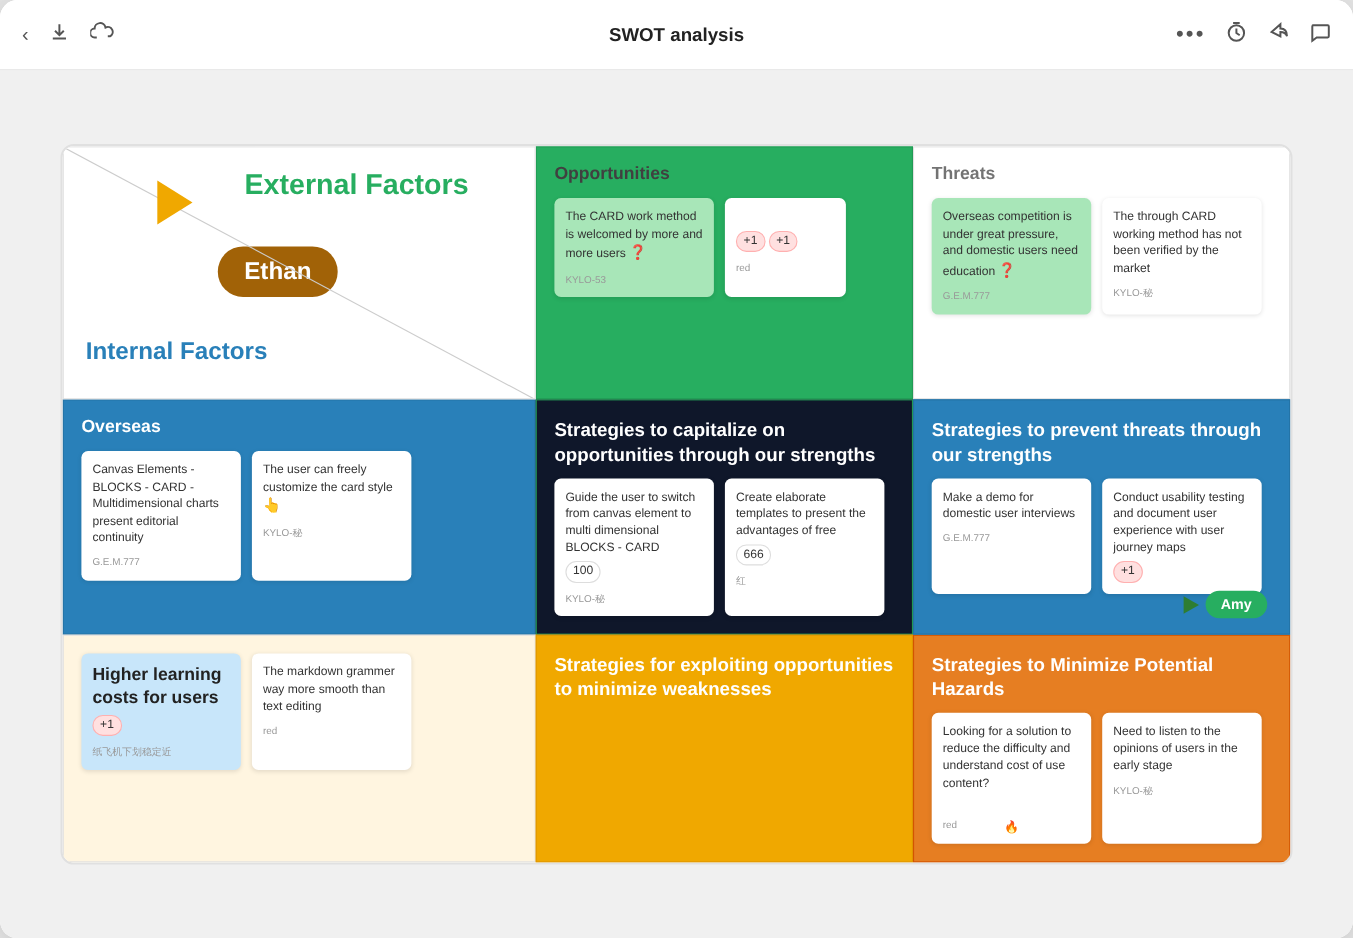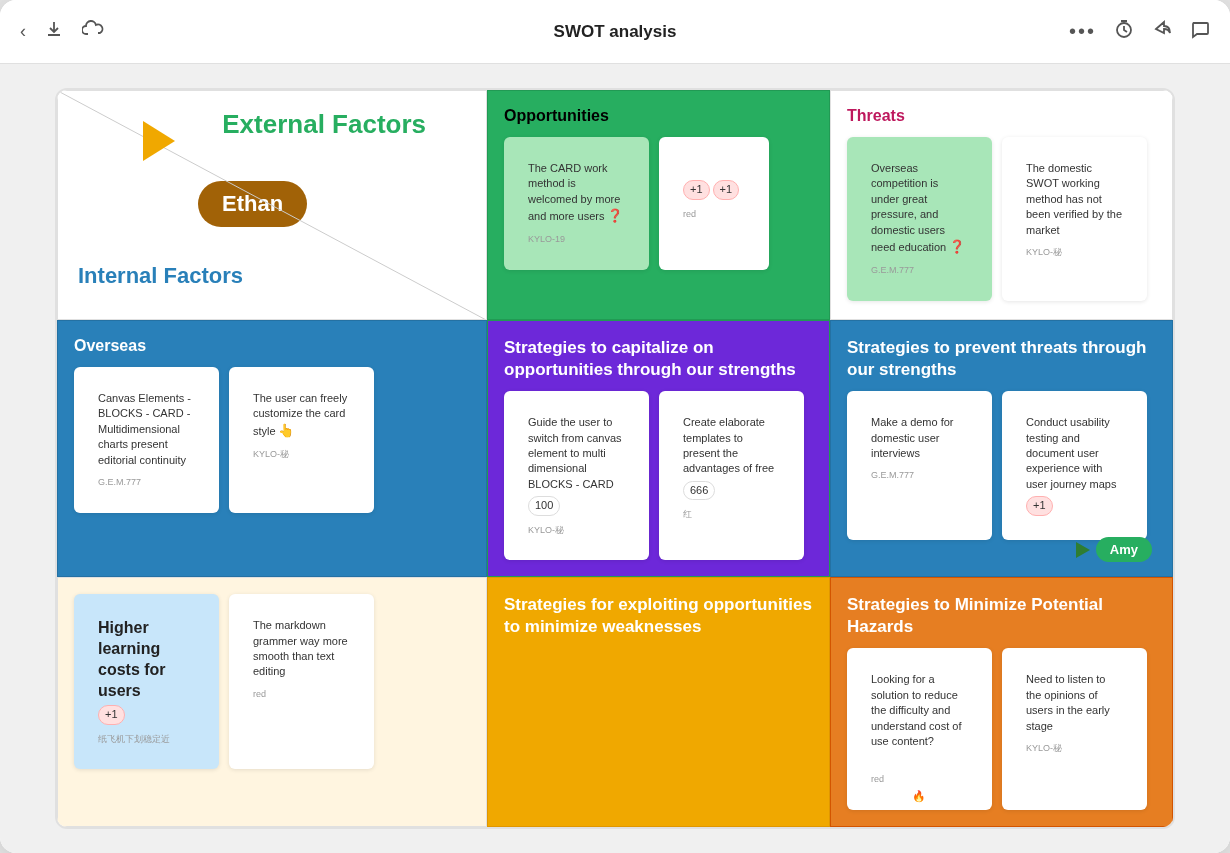--- a/index.html
+++ b/index.html
@@ -135,21 +135,21 @@
       background: #fff;
       border: 1px solid #e0e0e0;
       padding: 16px;
     }
     .cell-strengths {
       background: #2980b9;
       border: 1px solid #2471a3;
       padding: 16px;
     }
     .cell-so {
-      background: #6d28d9;
+      background: #0f172a;
       border: 1px solid #219a54;
       padding: 16px;
     }
     .cell-st {
       background: #2980b9;
       border: 1px solid #2471a3;
       padding: 16px;
     }
     .cell-weaknesses {
       background: #fff5e0;
@@ -166,29 +166,29 @@
       border: 1px solid #d35400;
       padding: 16px;
     }
 
     .cell-label {
       font-size: 16px;
       font-weight: 700;
       margin-bottom: 12px;
     }
     .cell-label-white { color: #fff; font-size: 17px; font-weight: 700; margin-bottom: 10px; line-height: 1.3; }
-    .cell-label-orange { color: #be185d; }
+    .cell-label-orange { color: #737373; }
     .cell-label-salmon { color: #e8956b; }
 
     .cards-row { display: flex; gap: 10px; flex-wrap: wrap; }
 
     .sticky-card {
       background: #fff;
       border-radius: 6px;
-      padding: 24px;
+      padding: 10px;
       font-size: 11px;
       color: #333;
       line-height: 1.4;
       min-width: 110px;
       max-width: 145px;
       min-height: 80px;
       position: relative;
       box-shadow: 0 1px 4px rgba(0,0,0,0.1);
     }
     .sticky-card-green { background: #a8e6b8; }
@@ -268,46 +268,46 @@
           </svg>
           <div class="play-triangle"></div>
           <div style="margin-top:30px; margin-left:110px; display:inline-block;">
             <div class="ethan-badge">Ethan</div>
           </div>
           <div class="external-factors-label">External Factors</div>
           <div class="internal-factors-label">Internal Factors</div>
         </div>
 
         <div class="cell-opportunities cell-min-h-1">
-          <div class="cell-label" style="color:#000000;">Opportunities</div>
+          <div class="cell-label" style="color:#404040;">Opportunities</div>
           <div class="cards-row">
             <div class="sticky-card sticky-card-green">
               <span>The CARD work method is welcomed by more and more users</span>
               <span class="card-emoji">❓</span>
-              <span class="card-tag">KYLO-19</span>
+              <span class="card-tag">KYLO-53</span>
             </div>
             <div class="sticky-card">
               <br>
               <span class="card-reaction card-reaction-pink">+1</span>
               <span class="card-reaction card-reaction-pink">+1</span>
               <span class="card-tag">red</span>
             </div>
           </div>
         </div>
 
         <div class="cell-threats cell-min-h-1">
           <div class="cell-label cell-label-orange">Threats</div>
           <div class="cards-row">
             <div class="sticky-card sticky-card-green">
               <span>Overseas competition is under great pressure, and domestic users need education</span>
               <span class="card-emoji">❓</span>
               <span class="card-tag">G.E.M.777</span>
             </div>
             <div class="sticky-card">
-              <span>The domestic SWOT working method has not been verified by the market</span>
+              <span>The through CARD working method has not been verified by the market</span>
               <span class="card-tag">KYLO-秘</span>
             </div>
           </div>
         </div>
 
         <div class="cell-strengths cell-min-h-2">
           <div class="cell-label" style="color:#fff;">Overseas</div>
           <div class="cards-row">
             <div class="sticky-card">
               <span>Canvas Elements - BLOCKS - CARD - Multidimensional charts present editorial continuity</span>

